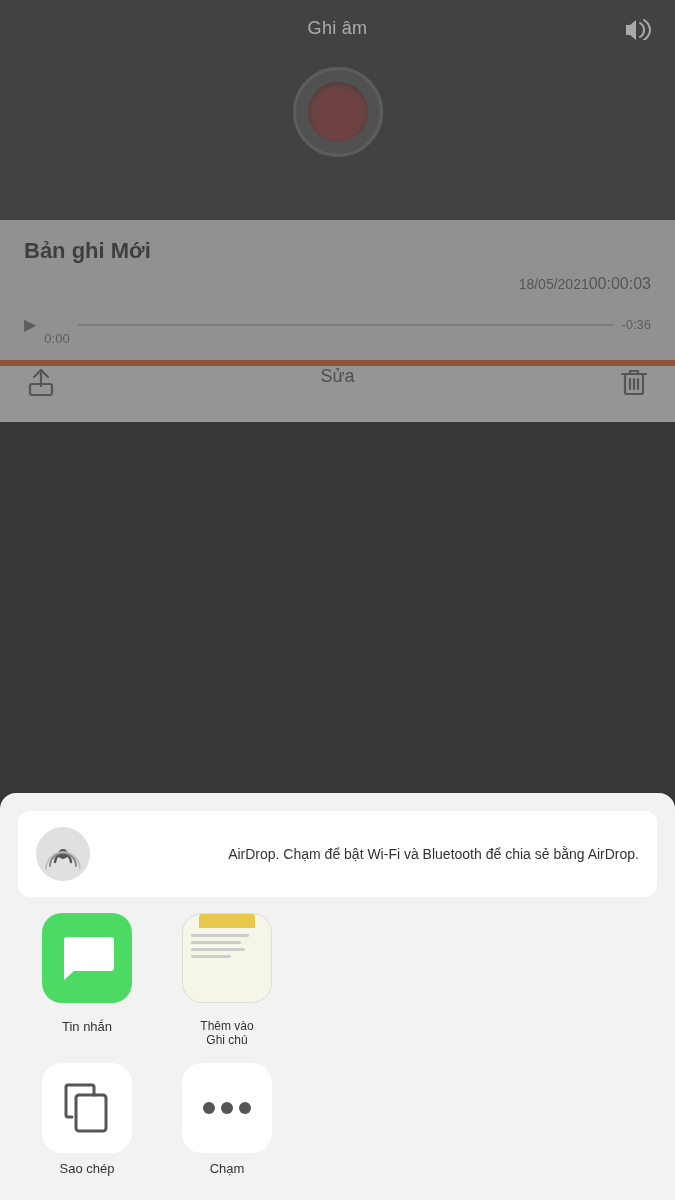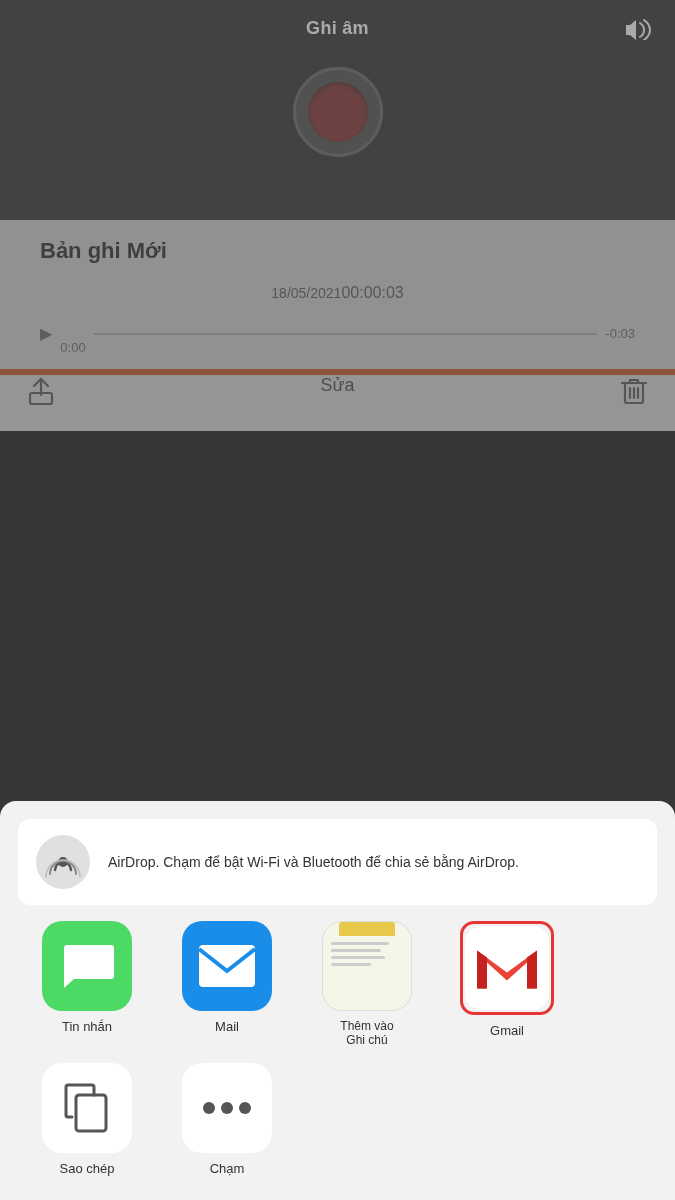--- a/index.html
+++ b/index.html
@@ -18,21 +18,21 @@
       width: 100%;
       height: 220px;
       display: flex;
       flex-direction: column;
       align-items: center;
       position: relative;
     }
     .top-bar-title {
       color: #fff;
       font-size: 18px;
-      font-weight: 700;
+      font-weight: 400;
       margin-top: 18px;
       letter-spacing: 0.3px;
     }
     .speaker-icon {
       position: absolute;
       top: 18px;
       right: 24px;
       color: #fff;
       font-size: 22px;
     }
@@ -54,32 +54,32 @@
       height: 60px;
       border-radius: 50%;
       background: #7a1a1a;
       box-shadow: inset 0 2px 6px rgba(0,0,0,0.6);
     }
 
     
     .recording-info {
       background: #c8c8c8;
       width: 100%;
-      padding: 18px 40px 14px;
+      padding: 18px 24px 14px;
     }
     .recording-title {
       font-size: 22px;
       font-weight: 700;
       color: #111;
     }
     .recording-date-row {
       display: flex;
-      justify-content: center;
-      align-items: center;
-      margin-top: 20px;
+      justify-content: flex-end;
+      align-items: center;
+      margin-top: 11px;
     }
     .recording-date {
       font-size: 14px;
       color: #444;
     }
     .recording-duration {
       font-size: 16px;
       color: #444;
     }
     .playback-row {
@@ -158,20 +158,21 @@
 
     
     .airdrop-row {
       display: flex;
       align-items: center;
       background: #fff;
       border-radius: 12px;
       padding: 16px 18px;
       gap: 18px;
       margin-bottom: 16px;
+      text-align: right;
     }
     .airdrop-icon {
       width: 54px;
       height: 54px;
       border-radius: 50%;
       background: #e0e0e0;
       display: flex;
       align-items: center;
       justify-content: center;
     }
@@ -191,21 +192,21 @@
       display: flex;
       gap: 10px;
       overflow: visible;
       padding: 0 4px;
       margin-bottom: 16px;
     }
     .app-item {
       display: flex;
       flex-direction: column;
       align-items: center;
-      gap: 8px;
+      gap: 16px;
       width: 130px;
       flex-shrink: 0;
     }
     .app-icon {
       width: 90px;
       height: 90px;
       border-radius: 20px;
       display: flex;
       align-items: center;
       justify-content: center;
@@ -301,21 +302,21 @@
   <div class="recording-date-row">
     <span class="recording-date">18/05/2021</span>
     <span class="recording-duration">00:00:03</span>
   </div>
   <div class="playback-row">
     <span class="play-btn">▶</span>
     <span class="time-label">0:00</span>
     <div class="progress-bar-container">
       <div class="progress-bar-fill"></div>
     </div>
-    <span class="time-remaining">-0:03</span>
+    <span class="time-remaining">-0:36</span>
   </div>
 </div>
 
 <div class="toolbar">
   <span class="toolbar-icon">
     <svg width="26" height="30" viewBox="0 0 26 30" fill="none" stroke="#444" stroke-width="2.2" stroke-linecap="round" stroke-linejoin="round">
       <path d="M13 20V4"></path>
       <path d="M6 11l7-7 7 7"></path>
       <rect x="2" y="18" width="22" height="11" rx="2" fill="none"></rect>
     </svg>
@@ -354,59 +355,35 @@
 
       <div class="app-item">
         <div class="app-icon messages">
           <svg width="55" height="50" viewBox="0 0 55 50" fill="white">
             <path d="M4 4h47a3 3 0 0 1 3 3v28a3 3 0 0 1-3 3H14l-10 9V7a3 3 0 0 1 3-3z"></path>
           </svg>
         </div>
         <span class="app-label">Tin nhắn</span>
       </div>
 
-      <div class="app-item">
-        <div class="app-icon mail">
-          <svg width="60" height="46" viewBox="0 0 60 46" fill="white">
-            <rect x="2" y="2" width="56" height="42" rx="4" fill="white"></rect>
-            <path d="M2 6l28 22L58 6" stroke="#1a8de9" stroke-width="4" fill="none"></path>
-          </svg>
-        </div>
-        <span class="app-label">Mail</span>
-      </div>
 
       <div class="app-item">
         <div class="app-icon notes" style="flex-direction:column; justify-content:flex-start; overflow:hidden; padding:0;">
           <div class="notes-top-bar"></div>
           <div style="padding: 6px 8px; display:flex; flex-direction:column; gap:4px; width:100%;">
             <div class="notes-line" style="width:58px;"></div>
             <div class="notes-line" style="width:50px;"></div>
             <div class="notes-line" style="width:54px;"></div>
             <div class="notes-line" style="width:40px;"></div>
           </div>
         </div>
         <span class="app-label" style="white-space:pre-line; text-align:center; font-size:12px;">Thêm vào
 Ghi chú</span>
       </div>
 
-      <div class="app-item">
-        <div class="gmail-wrapper">
-          <div class="app-icon gmail" style="width:84px; height:84px; border-radius:16px;">
-            <svg class="gmail-m" viewBox="0 0 70 55" fill="none">
-
-              <rect width="70" height="55" rx="4" fill="white"></rect>
-              <path d="M5 10L35 32L65 10V48H55V22L35 40L15 22V48H5V10Z" fill="#EA4335"></path>
-              <path d="M5 10L15 17V48H5V10Z" fill="#C5221F"></path>
-              <path d="M65 10L55 17V48H65V10Z" fill="#C5221F"></path>
-              <path d="M5 10L35 32L65 10" stroke="white" stroke-width="0" fill="none"></path>
-            </svg>
-          </div>
-        </div>
-        <span class="app-label">Gmail</span>
-      </div>
     </div>
 
     <div class="actions-row">
 
       <div class="action-item">
         <div class="action-icon">
           <svg width="46" height="50" viewBox="0 0 46 50" fill="none" stroke="#555" stroke-width="3" stroke-linecap="round" stroke-linejoin="round">
             <rect x="12" y="12" width="30" height="36" rx="3"></rect>
             <path d="M8 34H4a2 2 0 0 1-2-2V4a2 2 0 0 1 2-2h24a2 2 0 0 1 2 2v8"></path>
           </svg>

